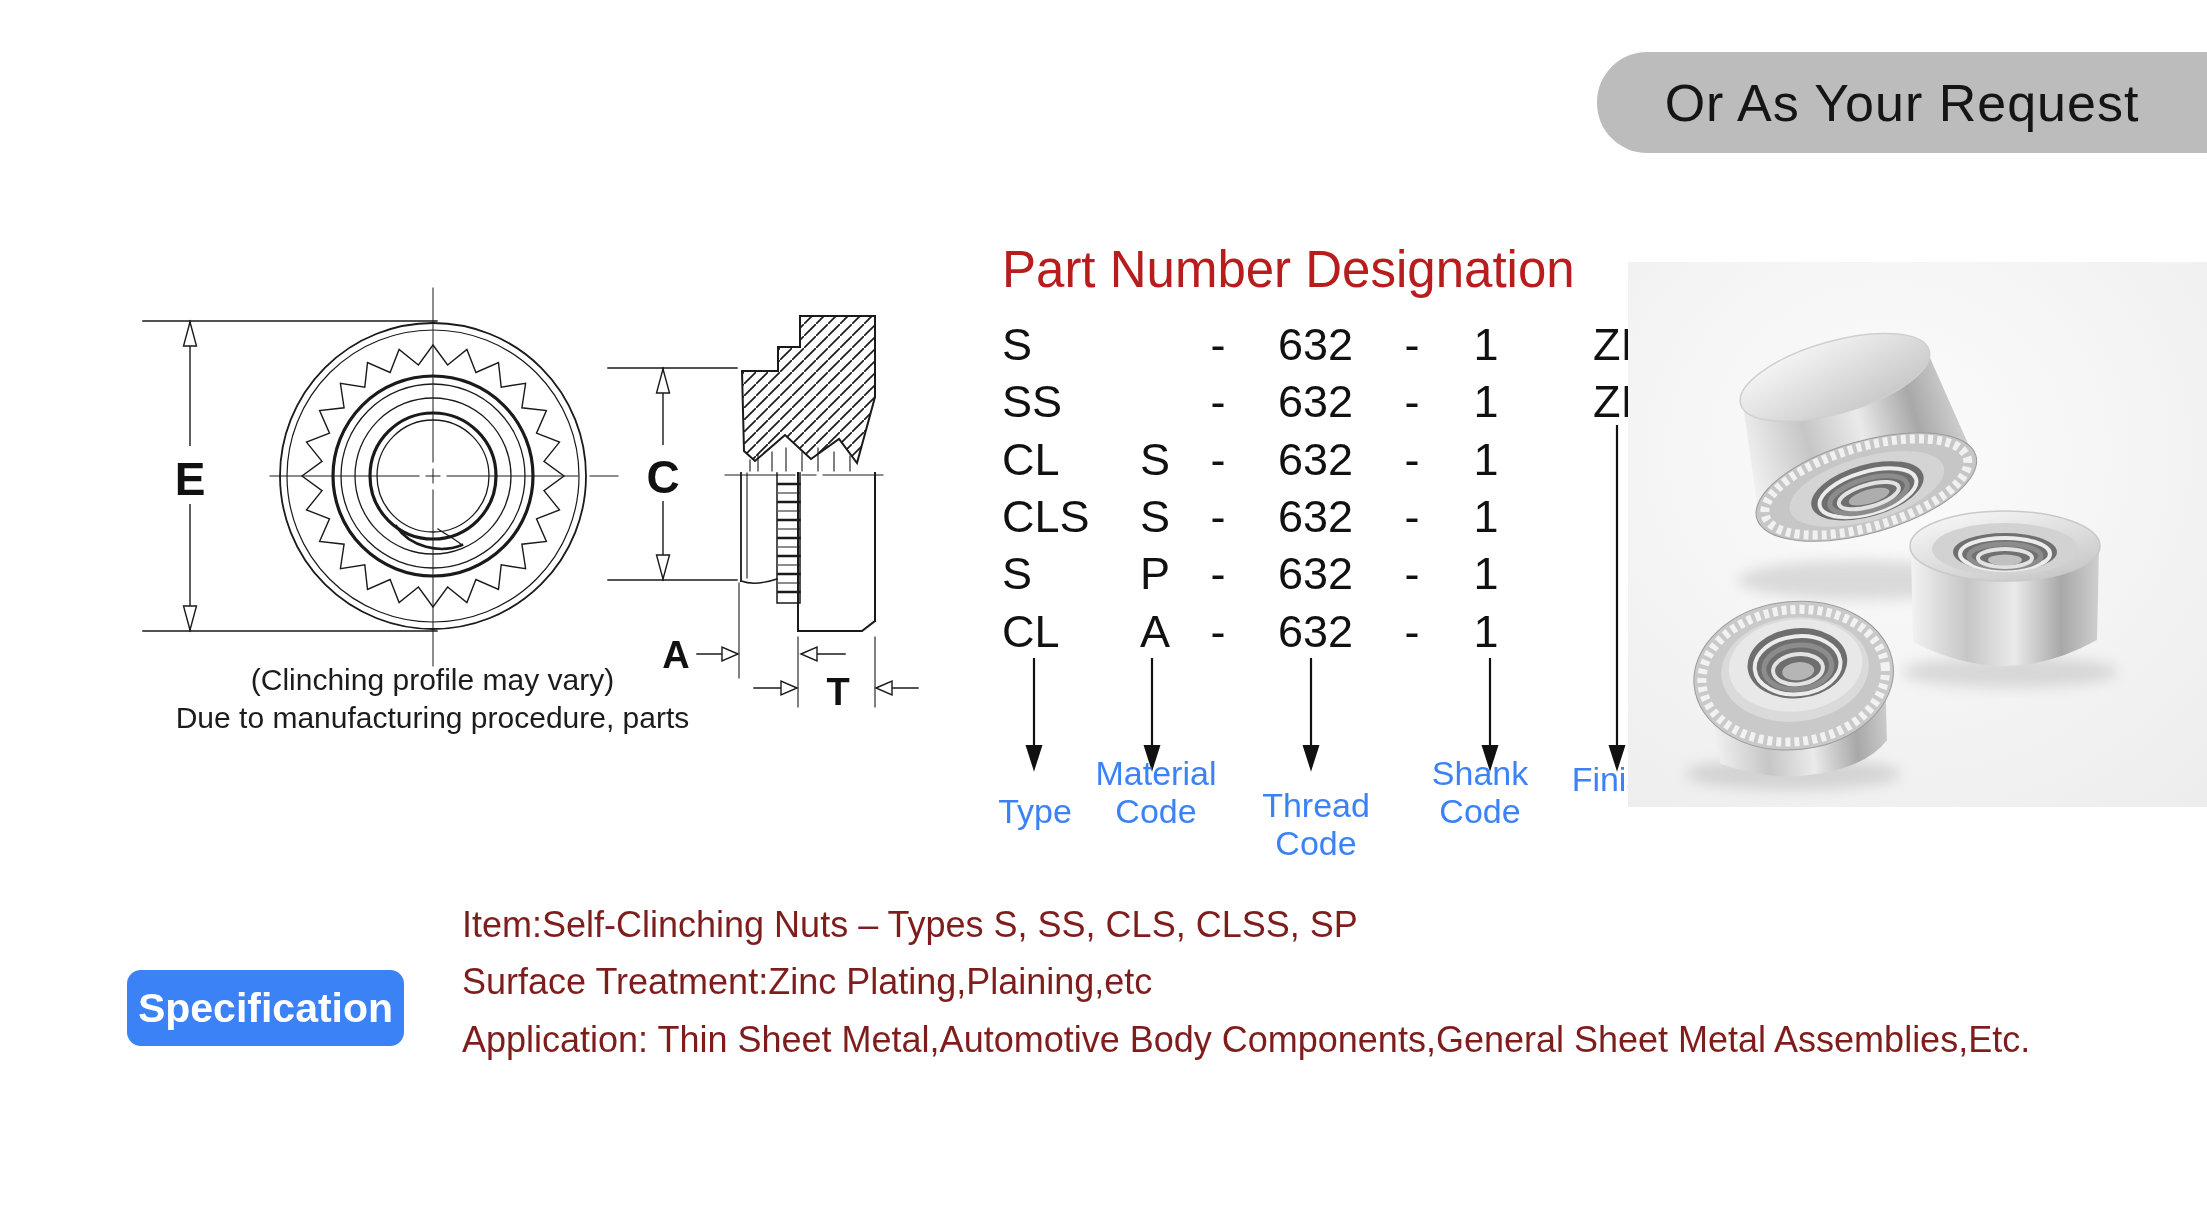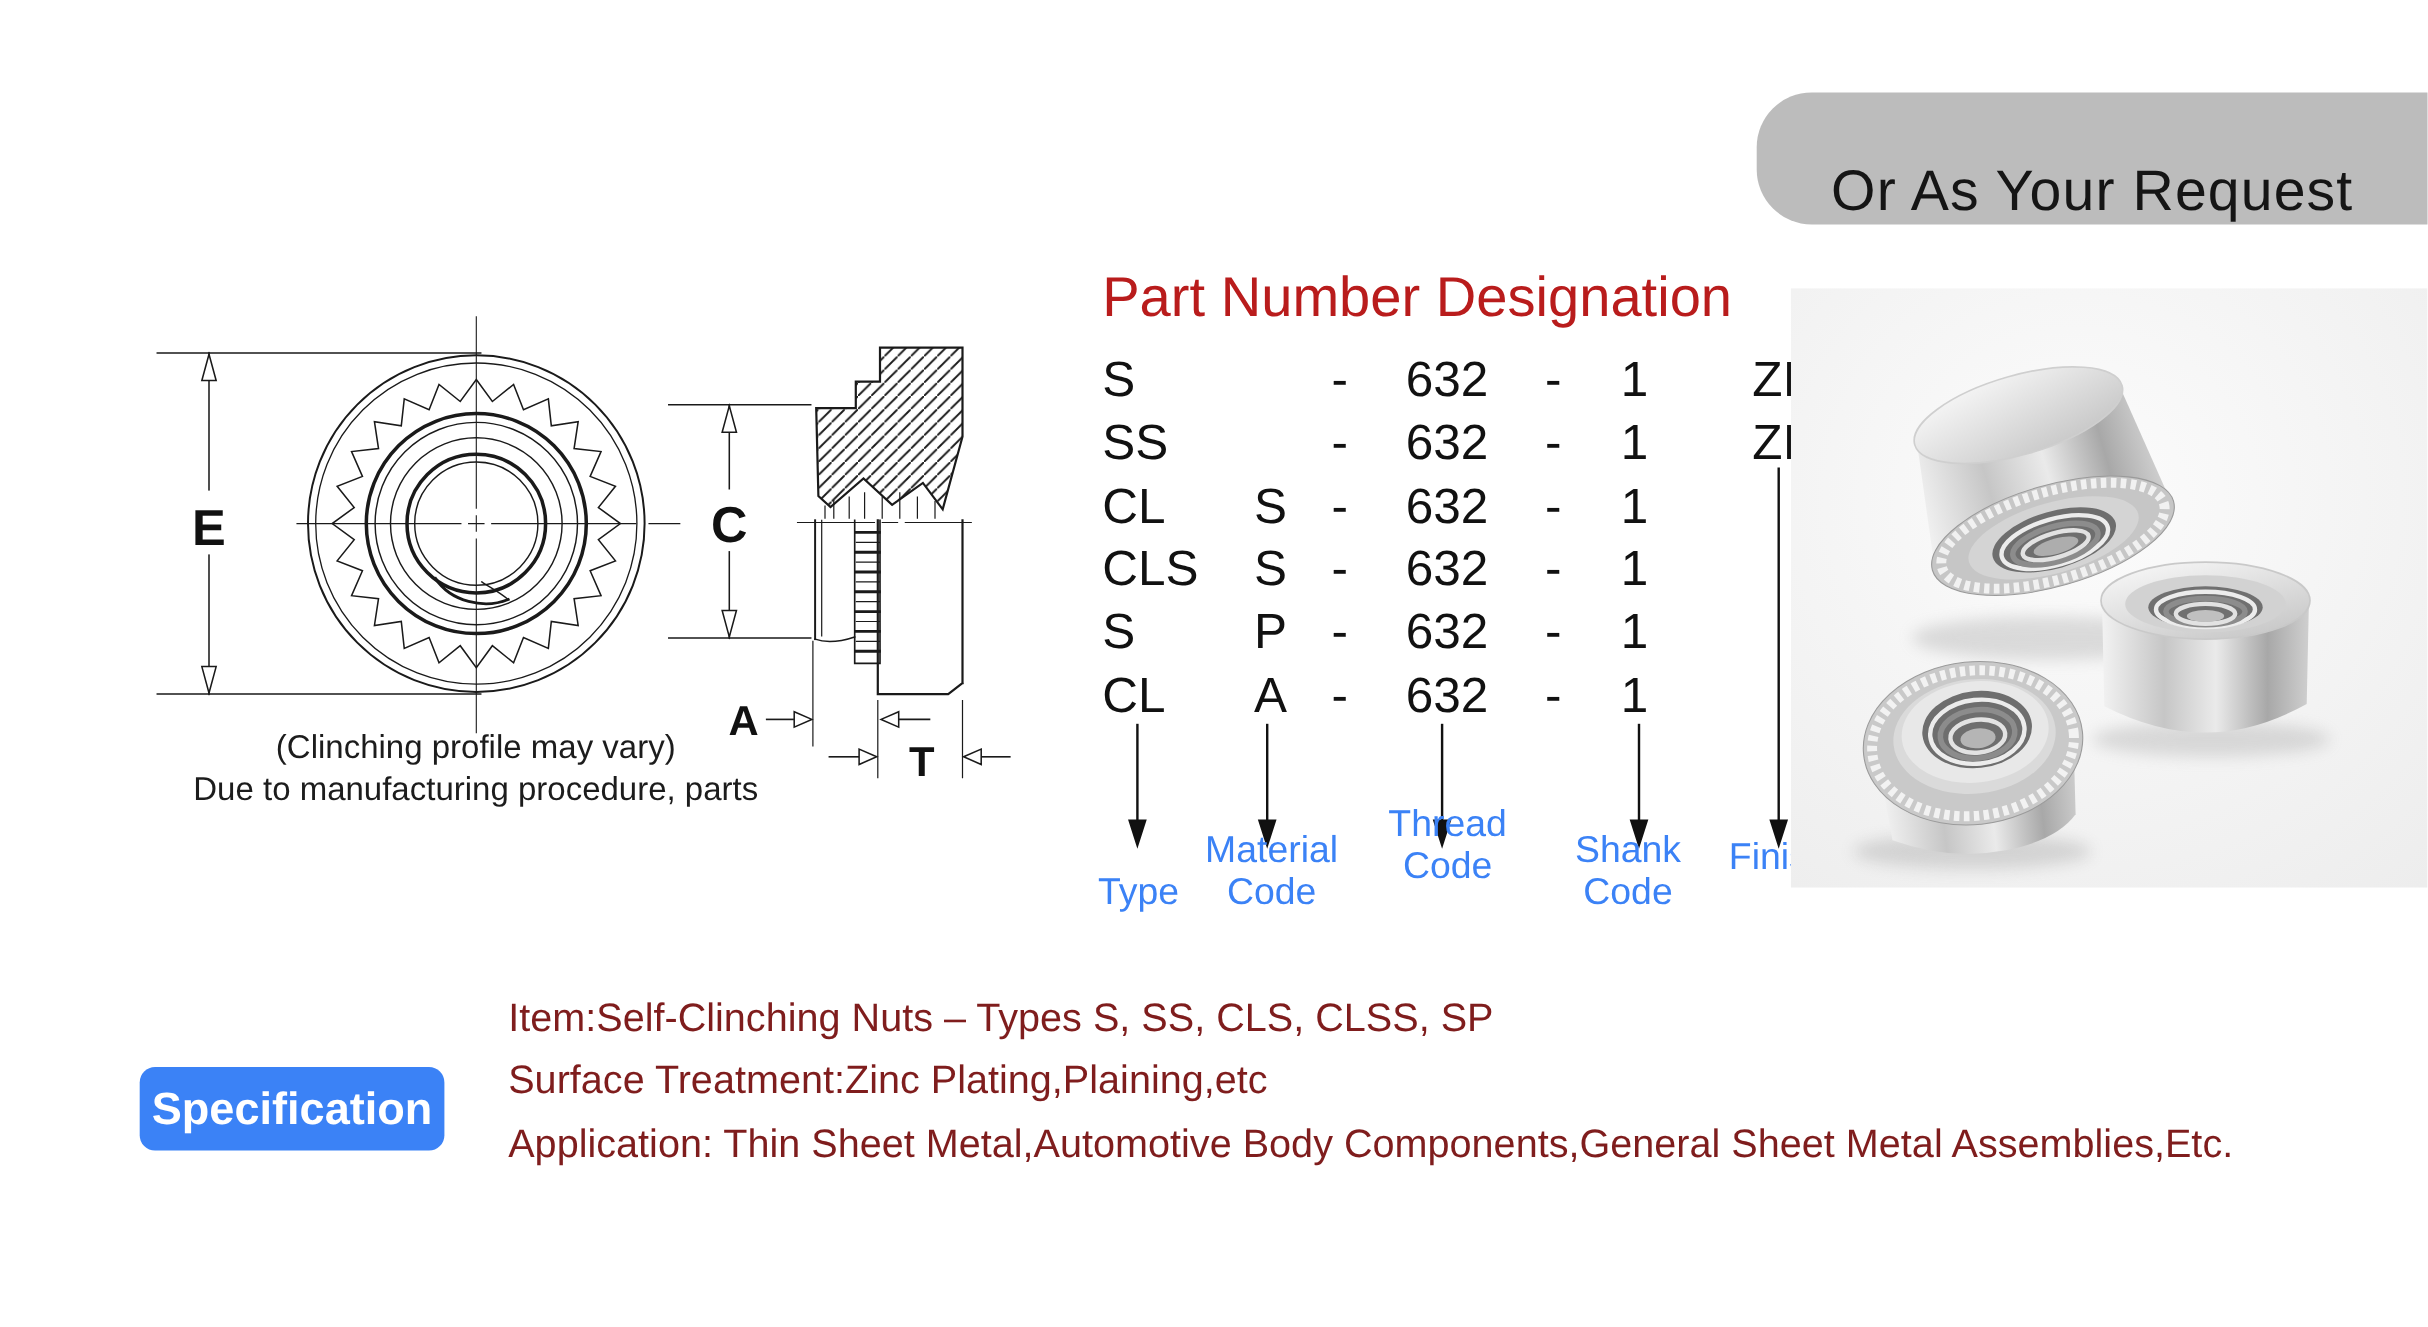--- a/index.html
+++ b/index.html
@@ -6,23 +6,23 @@
   body{
     width:2207px;height:1206px;position:relative;overflow:hidden;
     background:#ffffff;color:#111;
     font-family:"Liberation Sans","DejaVu Sans",sans-serif;
     -webkit-font-smoothing:antialiased;
   }
   .abs{position:absolute;}
 
   
   .banner{
-    left:1597px;top:52px;width:610px;height:120px;
+    left:1597px;top:52px;width:610px;height:101px;
     background:#bcbcbc;border-radius:50px 0 0 50px;
-    display:flex;align-items:flex-end;justify-content:center;margin-top:32px;
+    display:flex;align-items:center;justify-content:center;
   }
   .banner-label{font-size:52px;color:#151515;letter-spacing:1px;}
 
   
   #drawing{left:90px;top:210px;}
   .dim-label{font-weight:bold;font-size:46px;fill:#111;}
   .dim-label-sm{font-weight:bold;font-size:38px;fill:#111;}
 
   .caption{
     left:160px;top:661px;width:545px;
@@ -234,21 +234,21 @@
   </g>
 </svg>
 
 <div class="abs pn-label" style="left:950px;top:792px">
   <div>Type</div>
 </div>
 <div class="abs pn-label" style="left:1071px;top:754px">
   <div>Material</div>
   <div>Code</div>
 </div>
-<div class="abs pn-label" style="left:1231px;top:730px">
+<div class="abs pn-label" style="left:1231px;top:786px">
   <div>Thread</div>
   <div>Code</div>
 </div>
 <div class="abs pn-label" style="left:1395px;top:754px">
   <div>Shank</div>
   <div>Code</div>
 </div>
 <div class="abs pn-label" style="left:1532px;top:760px">
   <div>Finish</div>
 </div>

